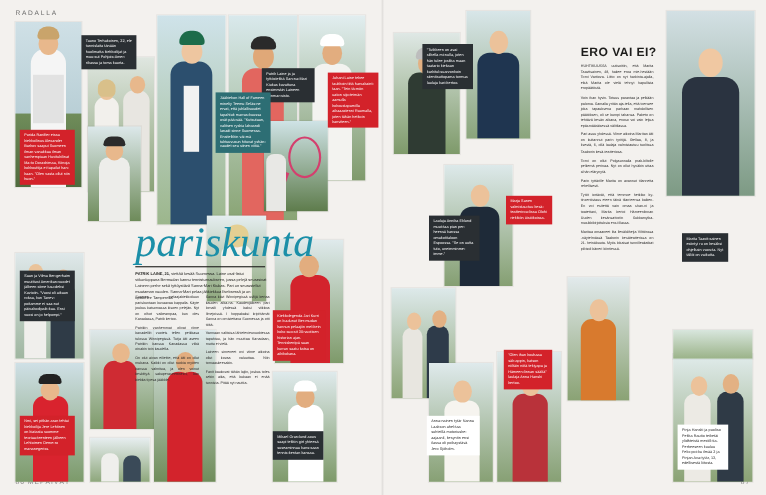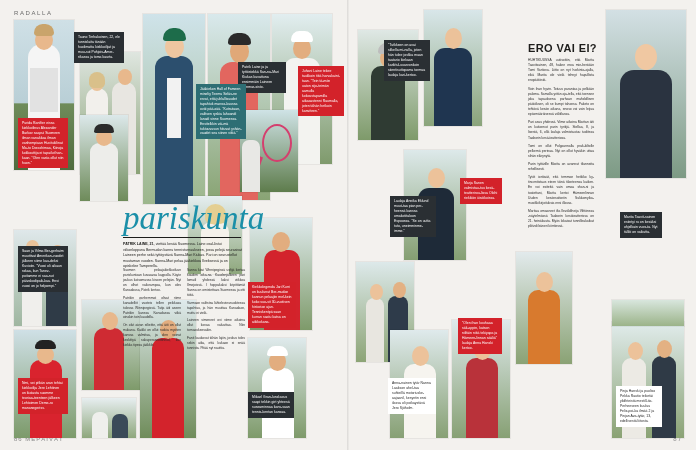--- a/index.html
+++ b/index.html
@@ -90,21 +90,21 @@
     font-size: 21px;
     letter-spacing: 0.5px;
     color: #1d1d1b;
     font-family: "Liberation Sans", sans-serif;
     font-weight: normal;
     line-height: 1;
   }
   .hl-2 {
     font-family: "Liberation Serif", serif;
     font-style: italic;
-    font-size: 33px;
+    font-size: 38px;
     color: #1b8fa8;
     line-height: 0.95;
     margin-top: -2px;
   }
   .hl-rule {
     width: 118px;
     height: 1px;
     background: #1d1d1b;
     margin-top: 3px;
   }

